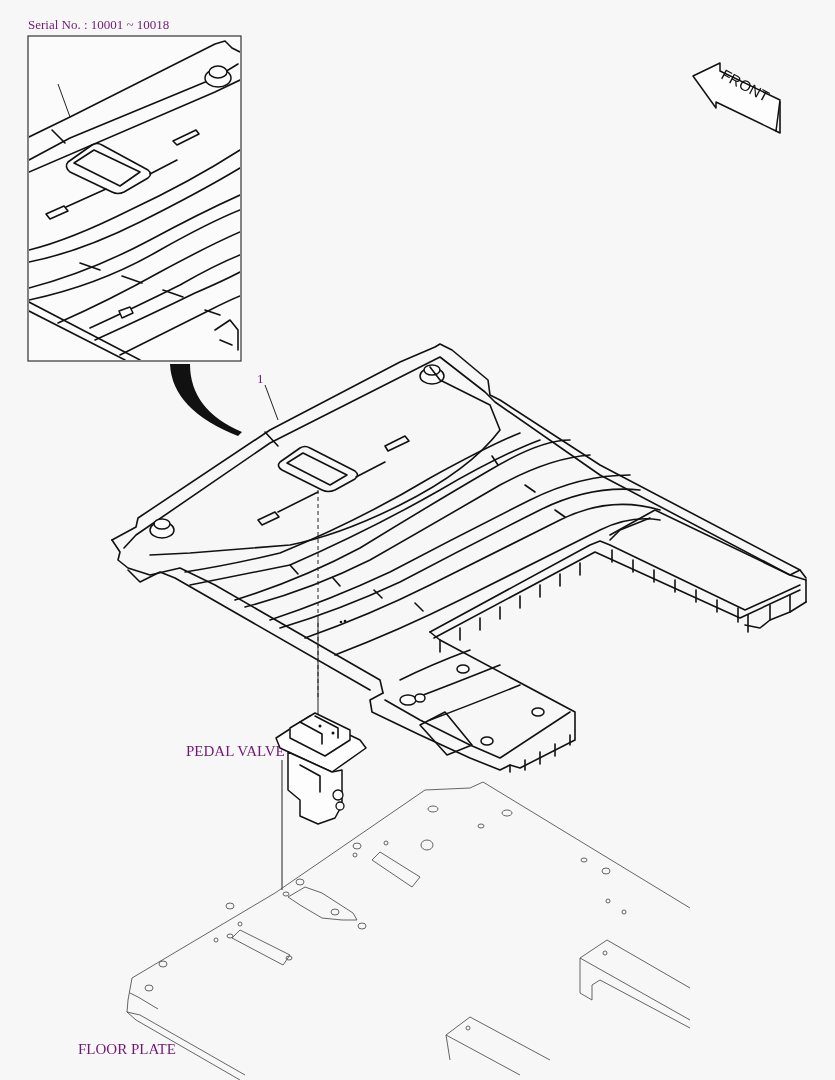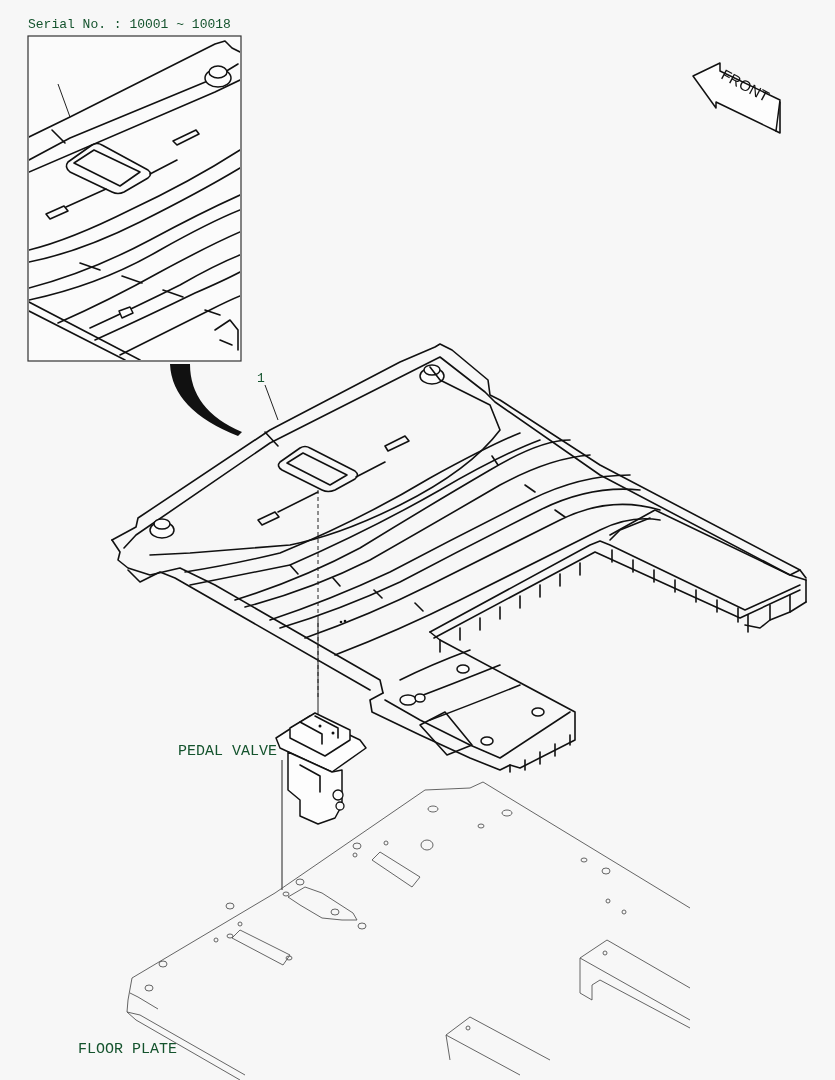--- a/index.html
+++ b/index.html
@@ -1,19 +1,19 @@
 <!DOCTYPE html>
 <html><head>
 <meta charset="utf-8">
 <style>
   html, body { margin: 0; padding: 0; background: #f7f7f7; }
   body { width: 835px; height: 1080px; position: relative; overflow: hidden; font-family: "Liberation Sans", sans-serif; }
-  .label { position: absolute; color: #14532d; font-family: Liberation Mono, monospace; white-space: nowrap; }
+  .label { position: absolute; color: #701a75; font-family: Liberation Serif, serif; white-space: nowrap; }
   #serial { left: 28px; top: 17px; font-size: 13px; }
-  #pedal-label { left: 178px; top: 743px; font-size: 15px; }
+  #pedal-label { left: 186px; top: 743px; font-size: 15px; }
   #floor-label { left: 78px; top: 1041px; font-size: 15px; text-align: center; }
   #callout-inset { left: 47px; top: 66px; font-size: 13px; }
   #callout-main { left: 257px; top: 371px; font-size: 13px; }
   svg { position: absolute; left: 0; top: 0; }
   .ln { fill: none; stroke: #111; stroke-width: 1.6; stroke-linejoin: round; stroke-linecap: round; }
   .lt { fill: none; stroke: #222; stroke-width: 1; }
   .lg { fill: none; stroke: #555; stroke-width: 0.9; }
   .wh { fill: #fdfdfd; stroke: #111; stroke-width: 1.5; stroke-linejoin: round; }
   .dash { fill: none; stroke: #222; stroke-width: 1; stroke-dasharray: 4 3; }
 </style>

